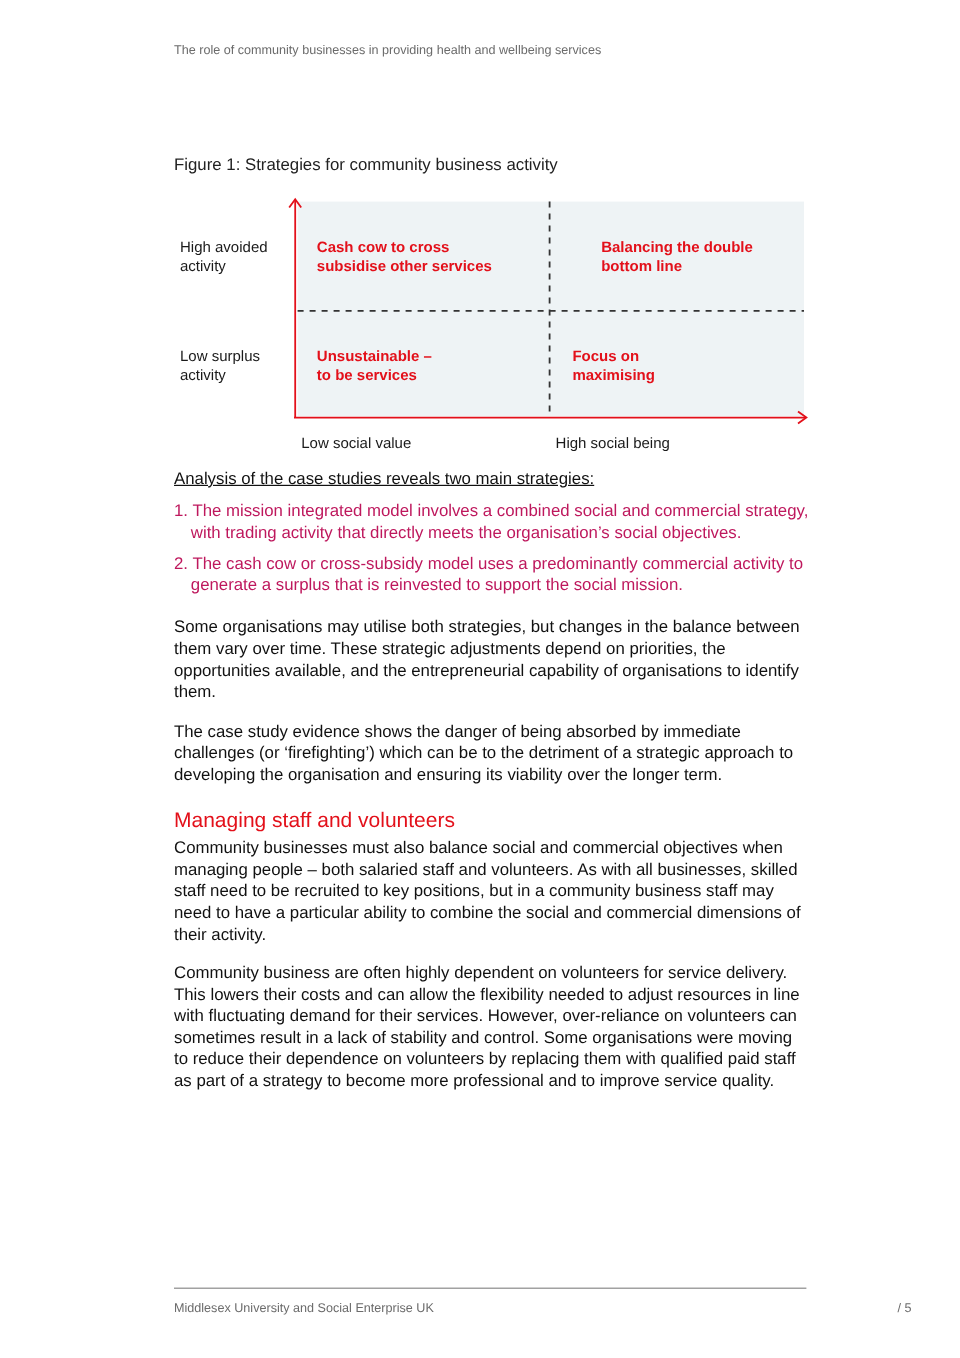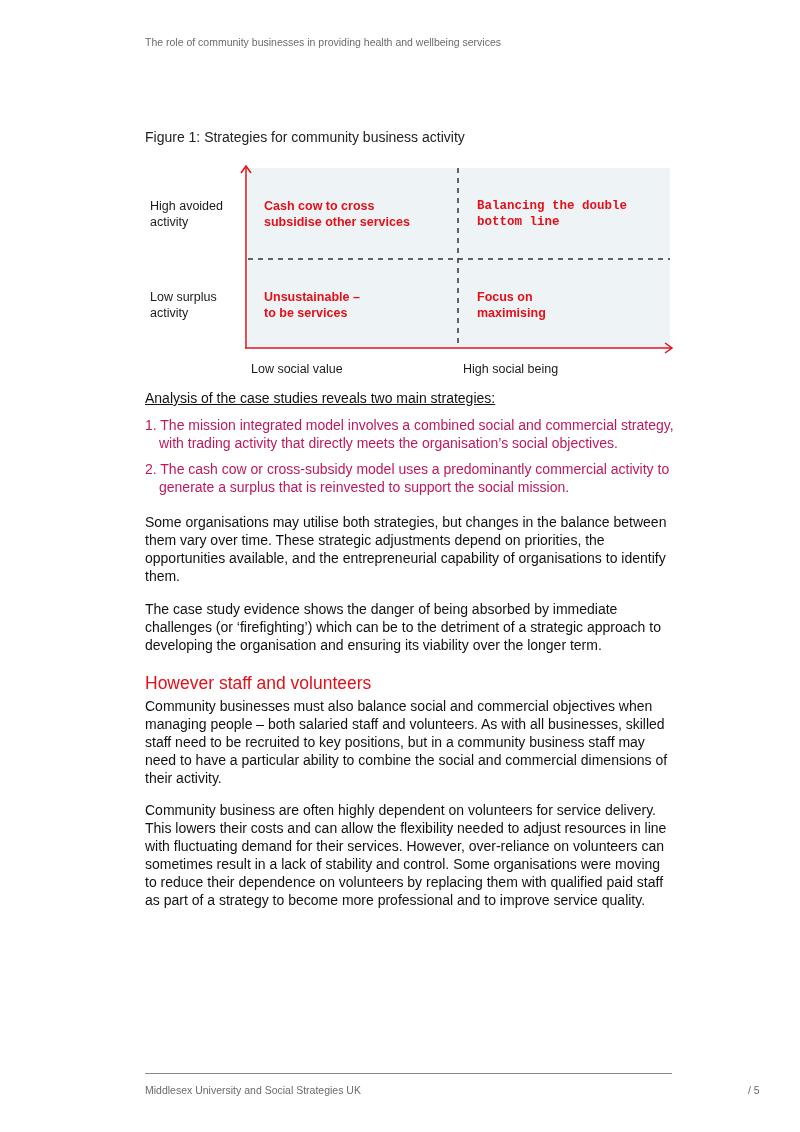--- a/index.html
+++ b/index.html
@@ -36,36 +36,36 @@
   <polyline points="665,343 672,348 665,353" fill="none" stroke="#e3101a" stroke-width="1.5"></polyline>
 </svg>
 
 <div class="abs ylabel" style="top:198px; white-space:pre-line;">High avoided
 activity</div>
 <div class="abs ylabel" style="top:289px; white-space:pre-line;">Low surplus
 activity</div>
 
 <div class="abs qtext" style="left:264px; top:198px; white-space:pre-line;">Cash cow to cross
 subsidise other services</div>
-<div class="abs qtext" style="left:477px; top:198px; white-space:pre-line;font-family:Liberation Mono, monospace;">Balancing the double
+<div class="abs qtext" style="left:501px; top:198px; white-space:pre-line;">Balancing the double
 bottom line</div>
 <div class="abs qtext" style="left:264px; top:289px; white-space:pre-line;">Unsustainable –
 to be services</div>
 <div class="abs qtext" style="left:477px; top:289px; white-space:pre-line;">Focus on
 maximising</div>
 
 <div class="abs xlabel" style="left:251px;">Low social value</div>
 <div class="abs xlabel" style="left:463px;">High social being</div>
 
 <div class="abs body-text" style="top:389px;text-decoration:underline;">Analysis of the case studies reveals two main strategies:</div>
 <div class="abs list-item" style="top:416px;">1. The mission integrated model involves a combined social and commercial strategy, with trading activity that directly meets the organisation’s social objectives.</div>
 <div class="abs list-item" style="top:460px;">2. The cash cow or cross-subsidy model uses a predominantly commercial activity to generate a surplus that is reinvested to support the social mission.</div>
 
 <div class="abs body-text" style="top:513px;">Some organisations may utilise both strategies, but changes in the balance between them vary over time. These strategic adjustments depend on priorities, the opportunities available, and the entrepreneurial capability of organisations to identify them.</div>
 <div class="abs body-text" style="top:600px;">The case study evidence shows the danger of being absorbed by immediate challenges (or ‘firefighting’) which can be to the detriment of a strategic approach to developing the organisation and ensuring its viability over the longer term.</div>
 
-<div class="abs section-heading">However staff and volunteers</div>
+<div class="abs section-heading">Managing staff and volunteers</div>
 <div class="abs body-text" style="top:697px;">Community businesses must also balance social and commercial objectives when managing people – both salaried staff and volunteers. As with all businesses, skilled staff need to be recruited to key positions, but in a community business staff may need to have a particular ability to combine the social and commercial dimensions of their activity.</div>
 <div class="abs body-text" style="top:801px;">Community business are often highly dependent on volunteers for service delivery. This lowers their costs and can allow the flexibility needed to adjust resources in line with fluctuating demand for their services. However, over-reliance on volunteers can sometimes result in a lack of stability and control. Some organisations were moving to reduce their dependence on volunteers by replacing them with qualified paid staff as part of a strategy to become more professional and to improve service quality.</div>
 
 <div class="abs footer-rule"></div>
-<div class="abs footer-left">Middlesex University and Social Strategies UK</div>
+<div class="abs footer-left">Middlesex University and Social Enterprise UK</div>
 <div class="abs footer-right">/ 5</div>
 
 </body></html>

